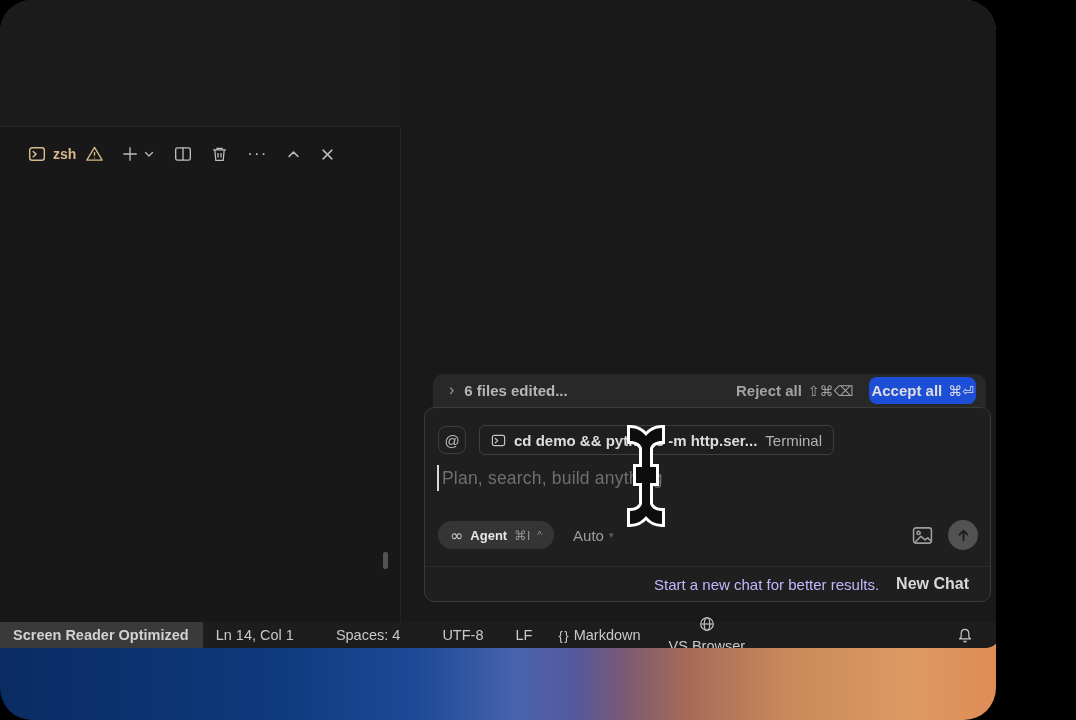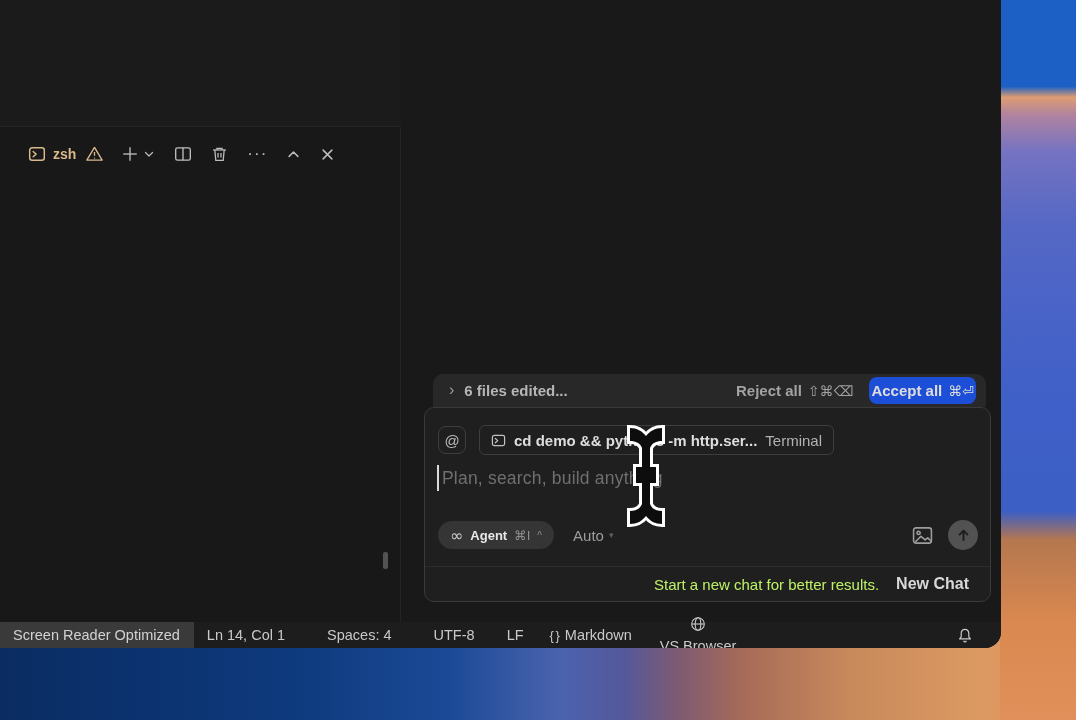--- a/index.html
+++ b/index.html
@@ -1,18 +1,18 @@
 <!DOCTYPE html>
 <html><head>
 <meta charset="utf-8">
 <style>
   * { margin:0; padding:0; box-sizing:border-box; }
   html,body { width:1076px; height:720px; overflow:hidden; background:#000;
     font-family:"Liberation Sans","DejaVu Sans",sans-serif; }
-  .stage { position:relative; width:1076px; height:720px; overflow:hidden; }
+  .stage { position:relative; width:996px; height:720px; overflow:hidden;border-radius:32px; }
 
   
   .wp-bottom { position:absolute; inset:0;
     background:linear-gradient(90deg,#0a2c62 0%,#0e3a7e 28%,#1c4a97 42%,#4a63ae 52%,#55589b 58%,#7e5a72 63%,#a66b58 69%,#c8895b 79%,#dc9a62 91%,#df8c55 100%); }
   .wp-right { position:absolute; left:1000px; top:0; width:76px; height:720px;
     background:linear-gradient(180deg,#1c60c5 0%,#1c60c5 12%,#dd9c72 13.5%,#b083a0 16%,#7573c2 21%,#5668c4 31%,#4a64c8 42%,#3f60c8 56%,#3b5fc5 71%,#b5774f 75%,#d9884f 86%,#e1905b 100%); }
 
   
   .window { position:absolute; left:0; top:0; width:1001px; height:648px;
     background:#181818; border-radius:0 0 16px 0; overflow:hidden; }
@@ -69,28 +69,28 @@
   .auto-btn { margin-left:19px; background:none; border:none; color:#9c9c9c; font-size:15px;
     display:flex; align-items:center; gap:5px; }
   .auto-chev { color:#5f5f5f; font-size:9px; }
   .ctrl-spacer { flex:1; }
   .img-btn { color:#9d9d9d; background:none; border:none; display:flex; }
   .send-btn { width:30px; height:30px; border-radius:50%; background:#525252; border:none;
     margin-left:15px; display:flex; align-items:center; justify-content:center; color:#1d1d1d; }
   .footer-row { position:absolute; left:0; right:0; bottom:0; height:35px;
     border-top:1px solid #2c2c2c; display:flex; align-items:center; justify-content:flex-end;
     gap:17px; padding-right:21px; border-radius:0 0 10px 10px; }
-  .footer-hint { color:#bef264; font-size:15px; }
+  .footer-hint { color:#c4b5fd; font-size:15px; }
   .new-chat { color:#d8d8d8; font-size:16px; font-weight:600; background:none; border:none; }
 
   
   .status-bar { position:absolute; left:0; bottom:0; width:1001px; height:26px;
     background:#1d1d1d; display:flex; align-items:center; color:#c9c9c9; font-size:14.5px; }
   .sb-item { display:flex; align-items:center; gap:6px; white-space:nowrap; }
-  .sr-item { background:#3a3a3a; color:#d2d2d2; height:100%; padding:0 14px 0 13px; margin-right:13px; } .sb-gap2{ margin-left:42px; } .sb-gap3{ margin-left:32px; }
+  .sr-item { background:#3a3a3a; color:#d2d2d2; height:100%; padding:0 14px 0 13px; margin-right:13px;font-weight:bold; } .sb-gap2{ margin-left:42px; } .sb-gap3{ margin-left:32px; }
   .sb-gap4{ margin-left:26px; } .sb-gap5{ margin-left:28px;flex-direction:column; }
   .curly { font-size:13px; color:#c9c9c9; letter-spacing:-1px; }
   .bell-wrap { margin-left:auto; margin-right:28px; display:flex; }
 
   
   .ibeam { position:absolute; left:617px; top:423px; z-index:60; pointer-events:none; }
 </style>
 </head>
 <body>
 

